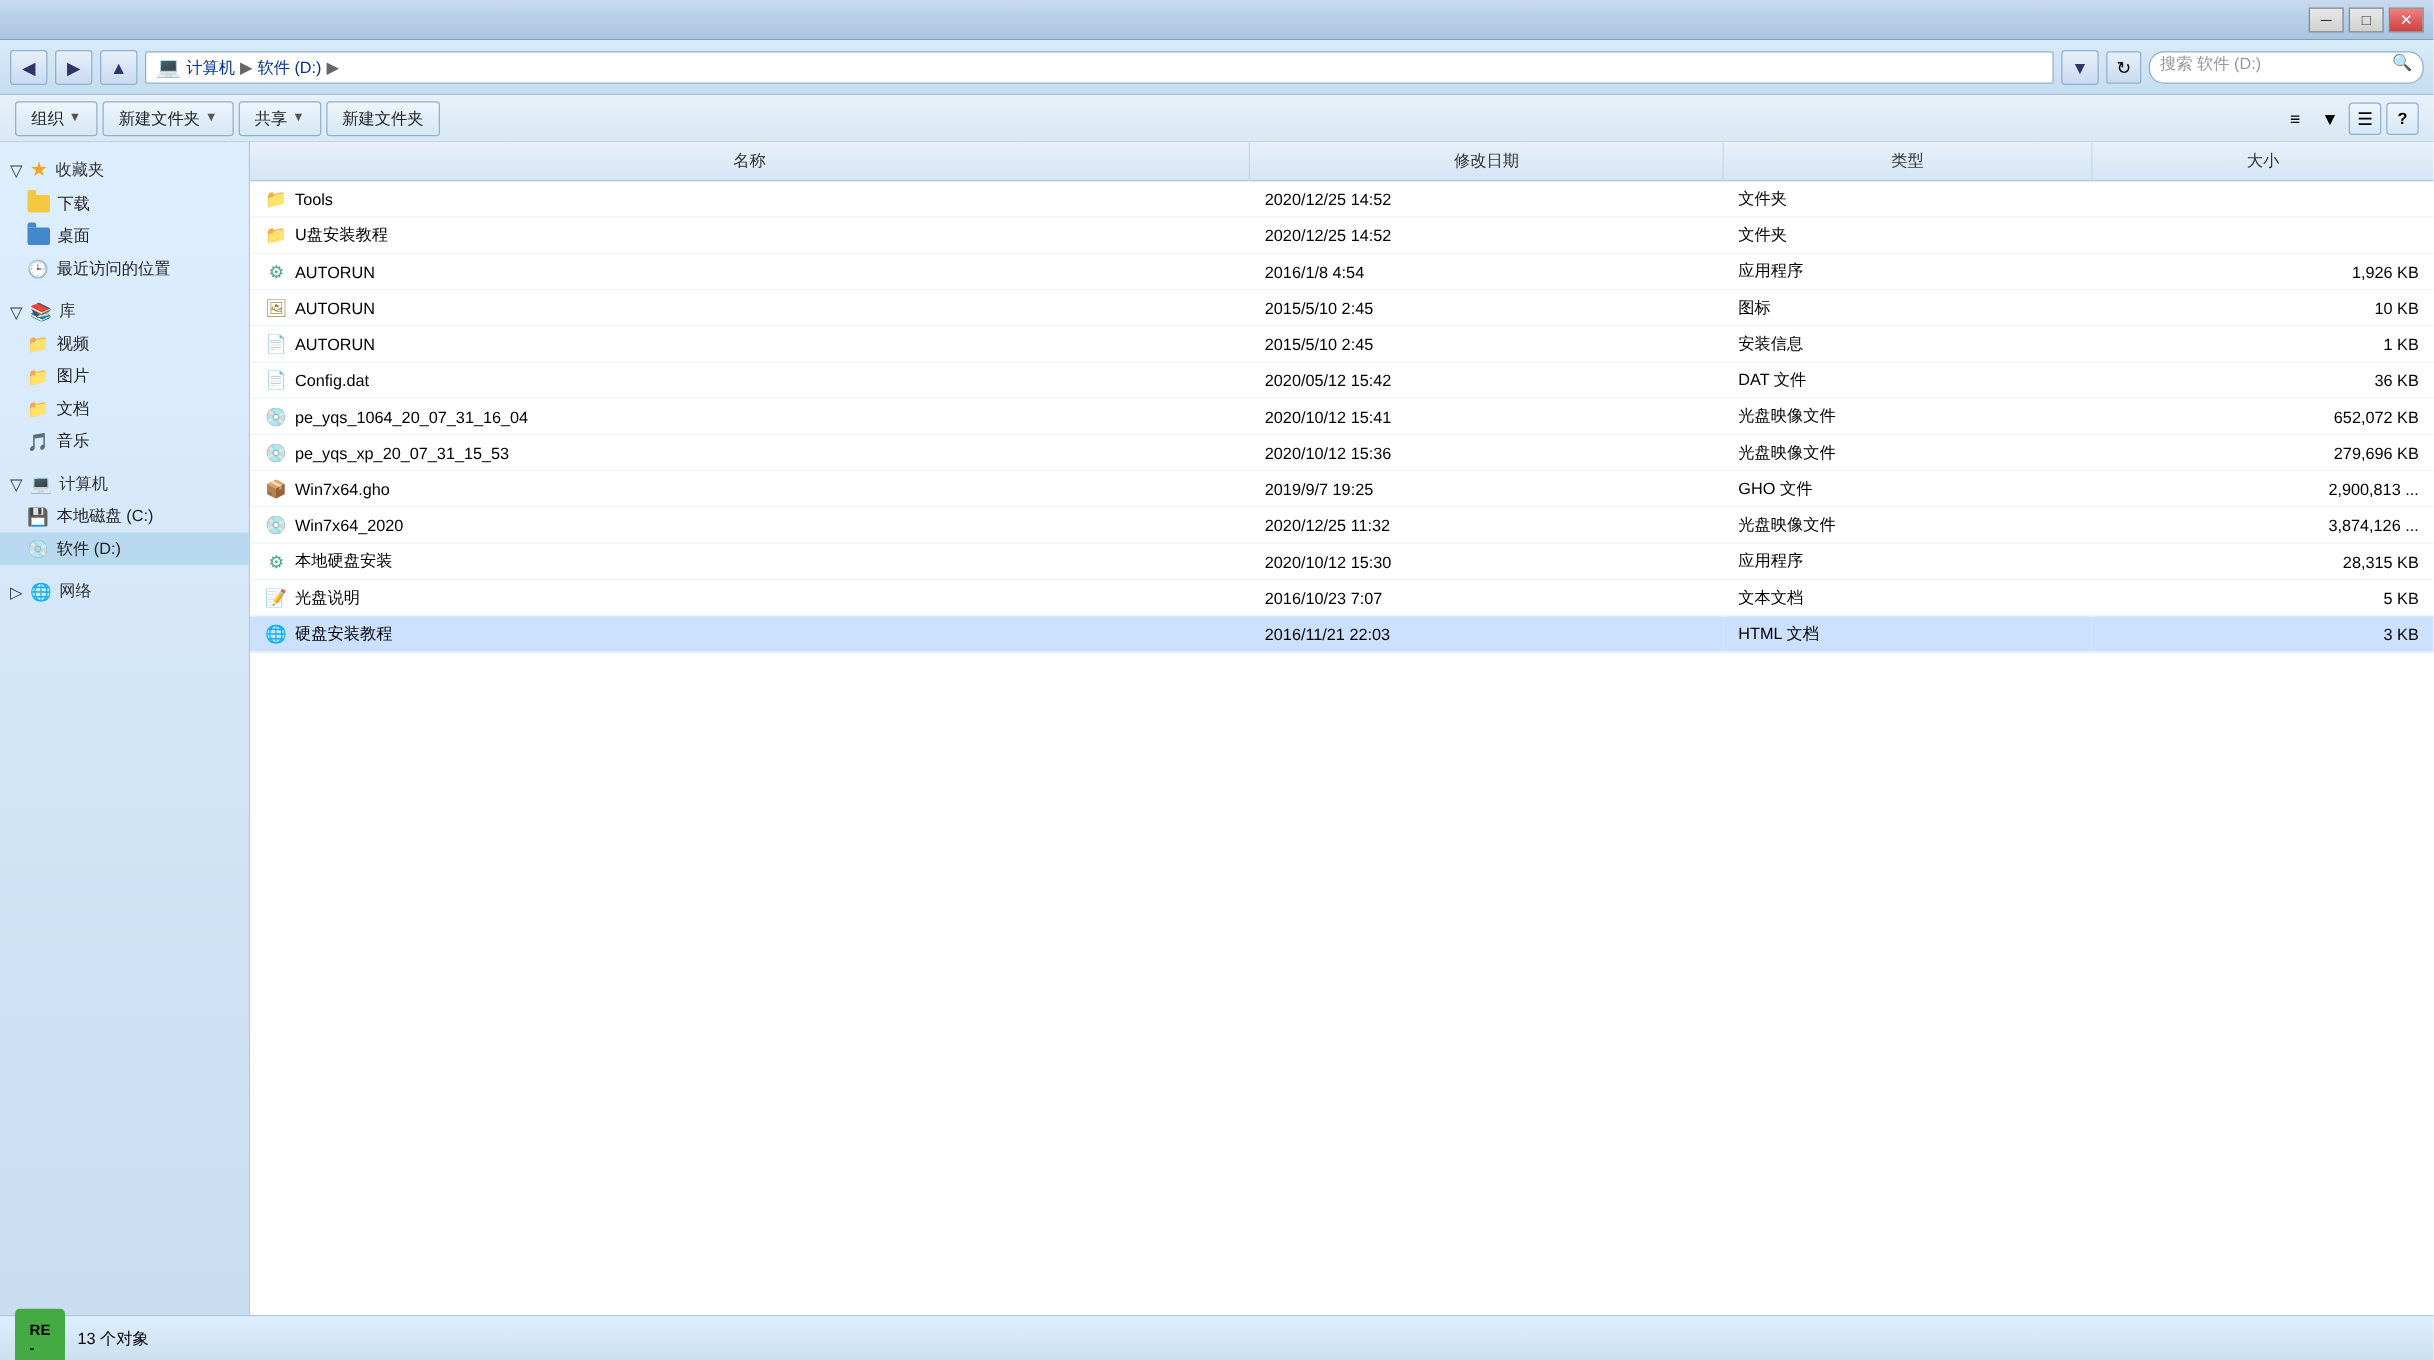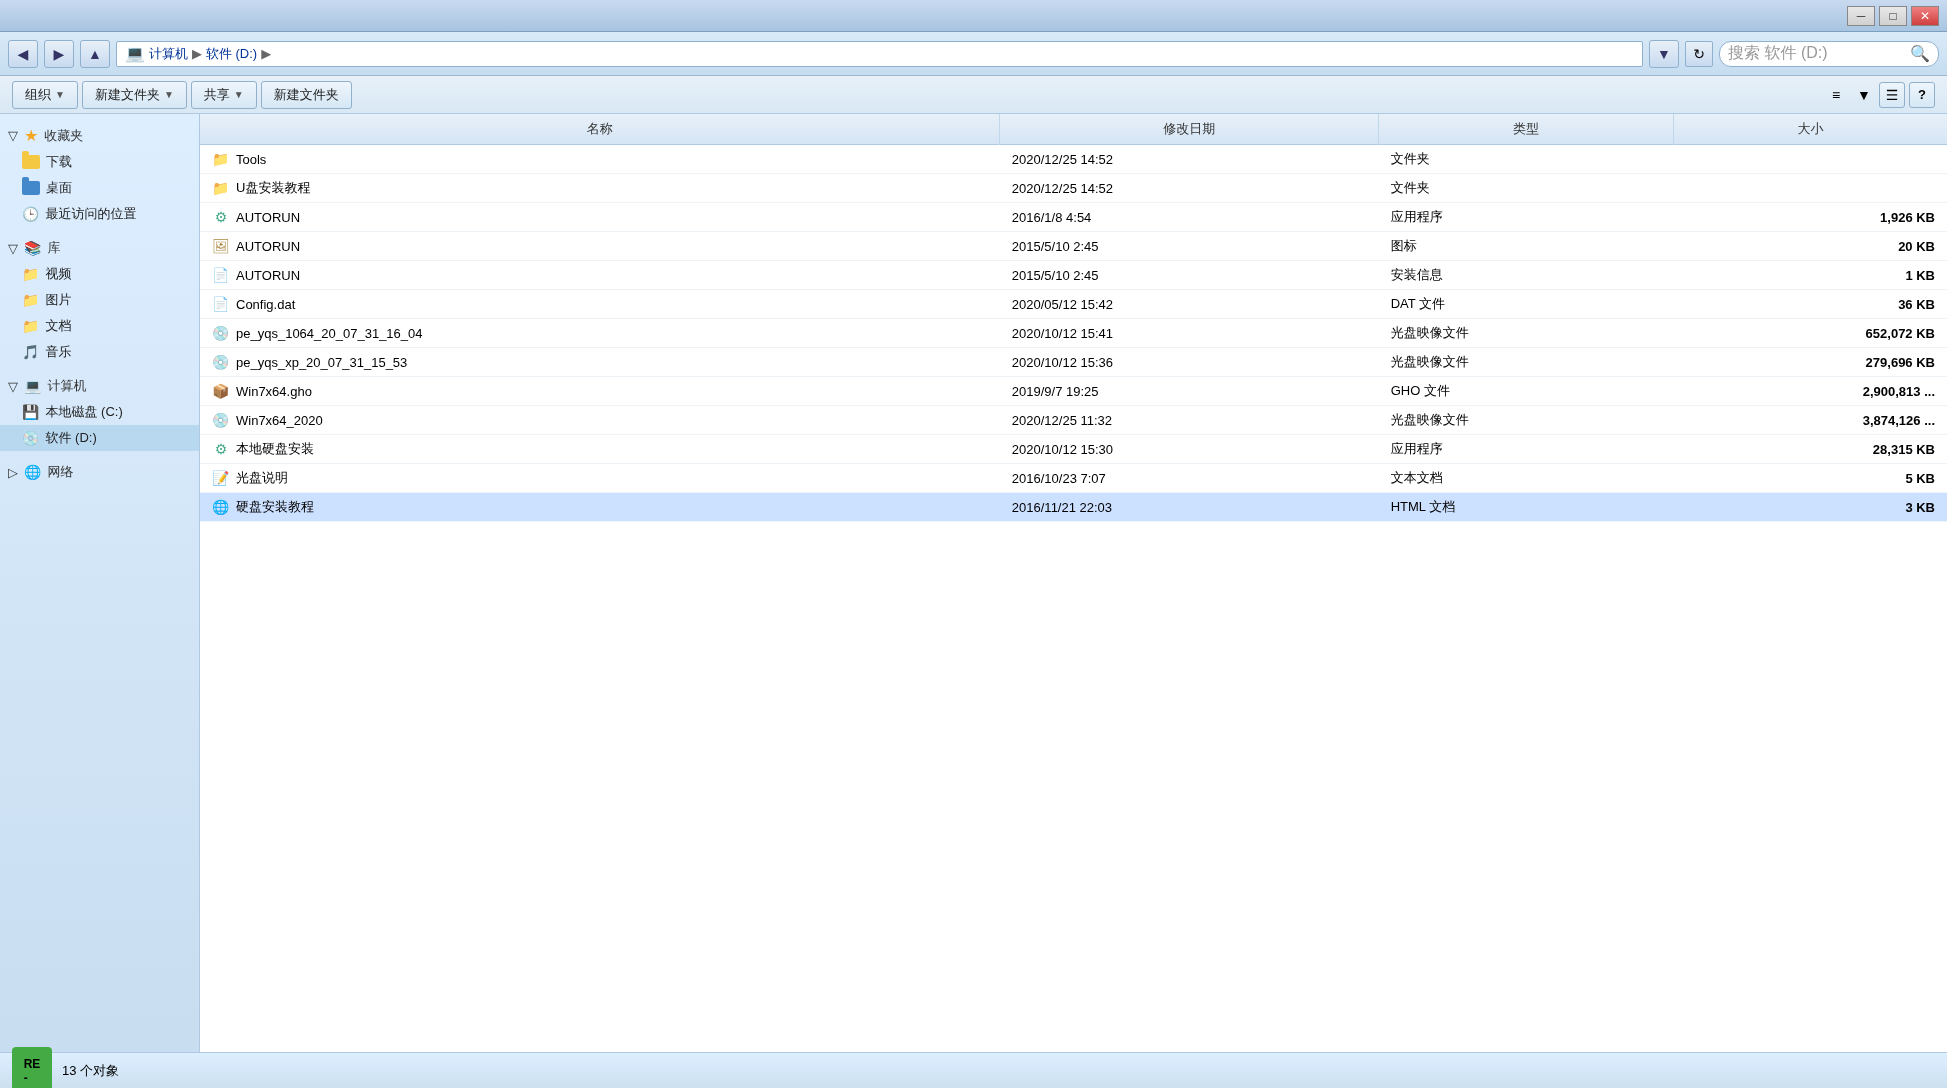--- a/index.html
+++ b/index.html
@@ -90,25 +90,25 @@
       justify-content: center;
       font-size: 14px;
     }
     .search-box {
       width: 220px;
       height: 26px;
       background: #fff;
       border: 1px solid #90b0d0;
       border-radius: 12px;
       display: flex;
-      align-items: center;
+      align-items: flex-start;
       padding: 0 8px;
       gap: 20px;
       color: #999;
-      font-size: 16px;
+      font-size: 13px;
     }
 
     
     .toolbar {
       height: 38px;
       background: linear-gradient(to bottom, #e8f0f8 0%, #d8e8f4 100%);
       display: flex;
       align-items: center;
       padding: 0 12px;
       gap: 4px;
@@ -316,21 +316,21 @@
     .fi-html { color: #cc4444; }
 
     
     ::-webkit-scrollbar { width: 12px; height: 12px; }
     ::-webkit-scrollbar-track { background: #e0ecf8; }
     ::-webkit-scrollbar-thumb { background: #90b0cc; border-radius: 2px; }
 
     .col-name { width: 380px; }
     .col-date { width: 180px; margin-top: 24px; }
     .col-type { width: 140px; }
-    .col-size { width: 130px; text-align: right; font-weight: bold; }
+    .col-size { width: 130px; text-align: right; }
 
     td.align-right { text-align: right; }
   </style>
 </head>
 <body>
 
 <div class="title-bar">
   <div class="title-bar-buttons">
     <div class="title-btn">─</div>
     <div class="title-btn">□</div>
@@ -517,21 +517,21 @@
   </tr>
           <tr>
     <td class="col-name">
       <div class="file-name-cell">
         <span class="fi fi-ico">🖼</span>
         <span>AUTORUN</span>
       </div>
     </td>
     <td class="col-date">2015/5/10 2:45</td>
     <td class="col-type">图标</td>
-    <td class="col-size align-right">20 KB</td>
+    <td class="col-size align-right">10 KB</td>
   </tr>
           <tr>
     <td class="col-name">
       <div class="file-name-cell">
         <span class="fi fi-inf">📄</span>
         <span>AUTORUN</span>
       </div>
     </td>
     <td class="col-date">2015/5/10 2:45</td>
     <td class="col-type">安装信息</td>

